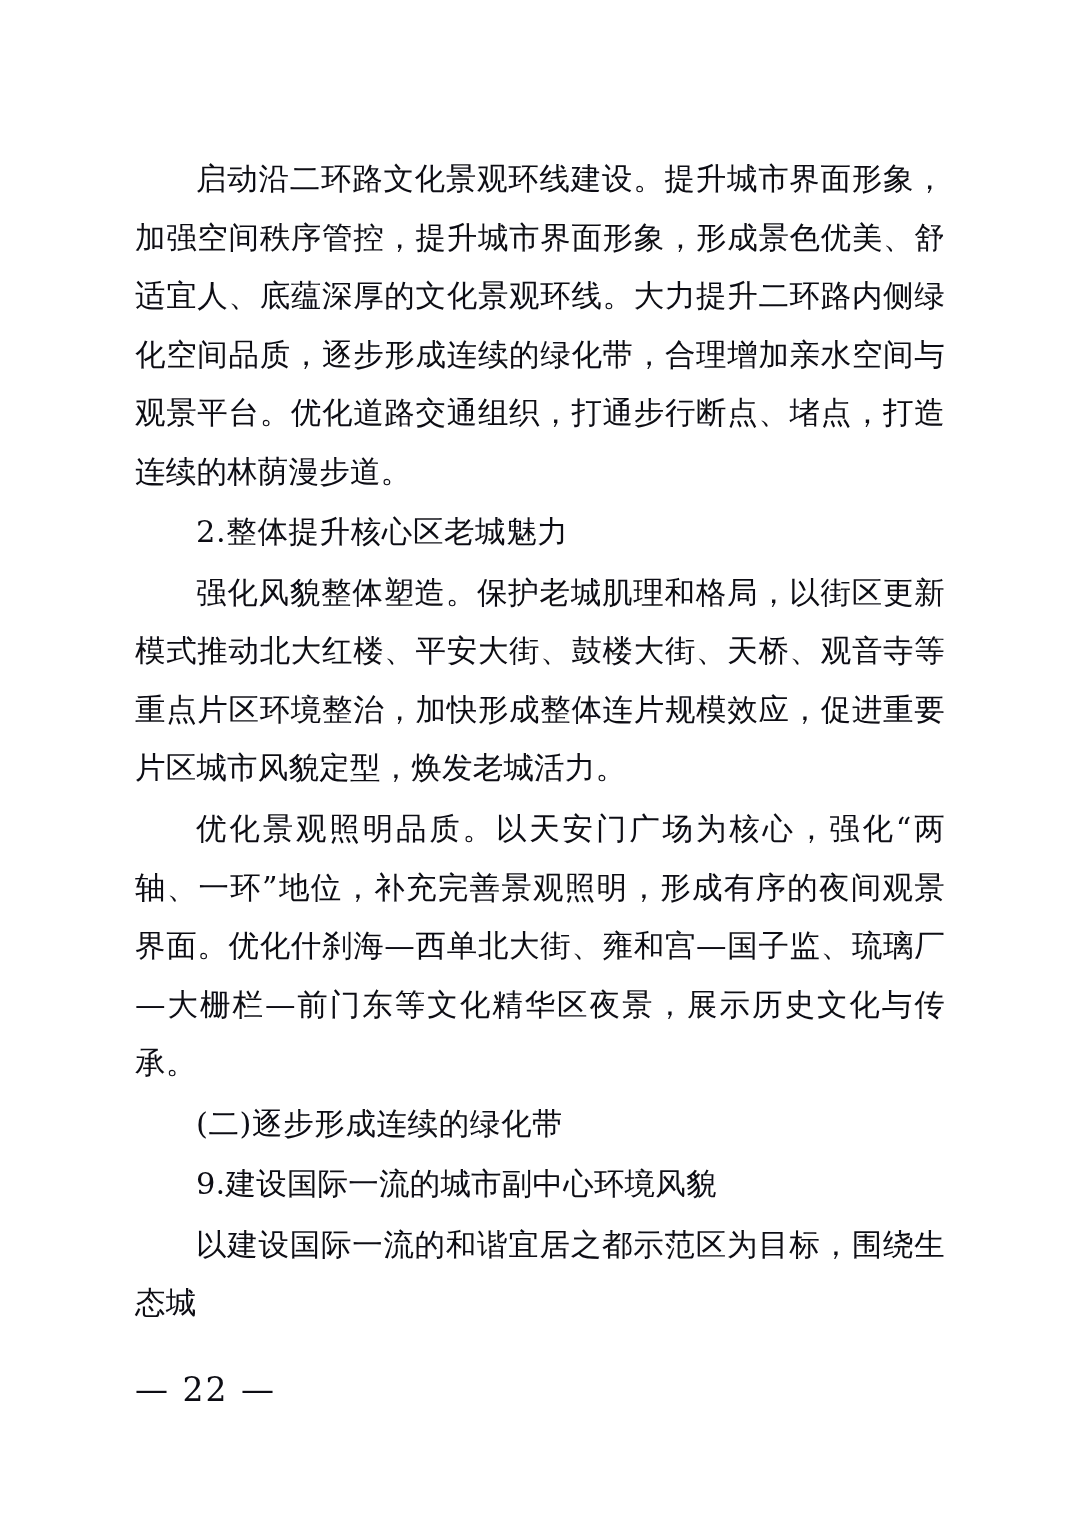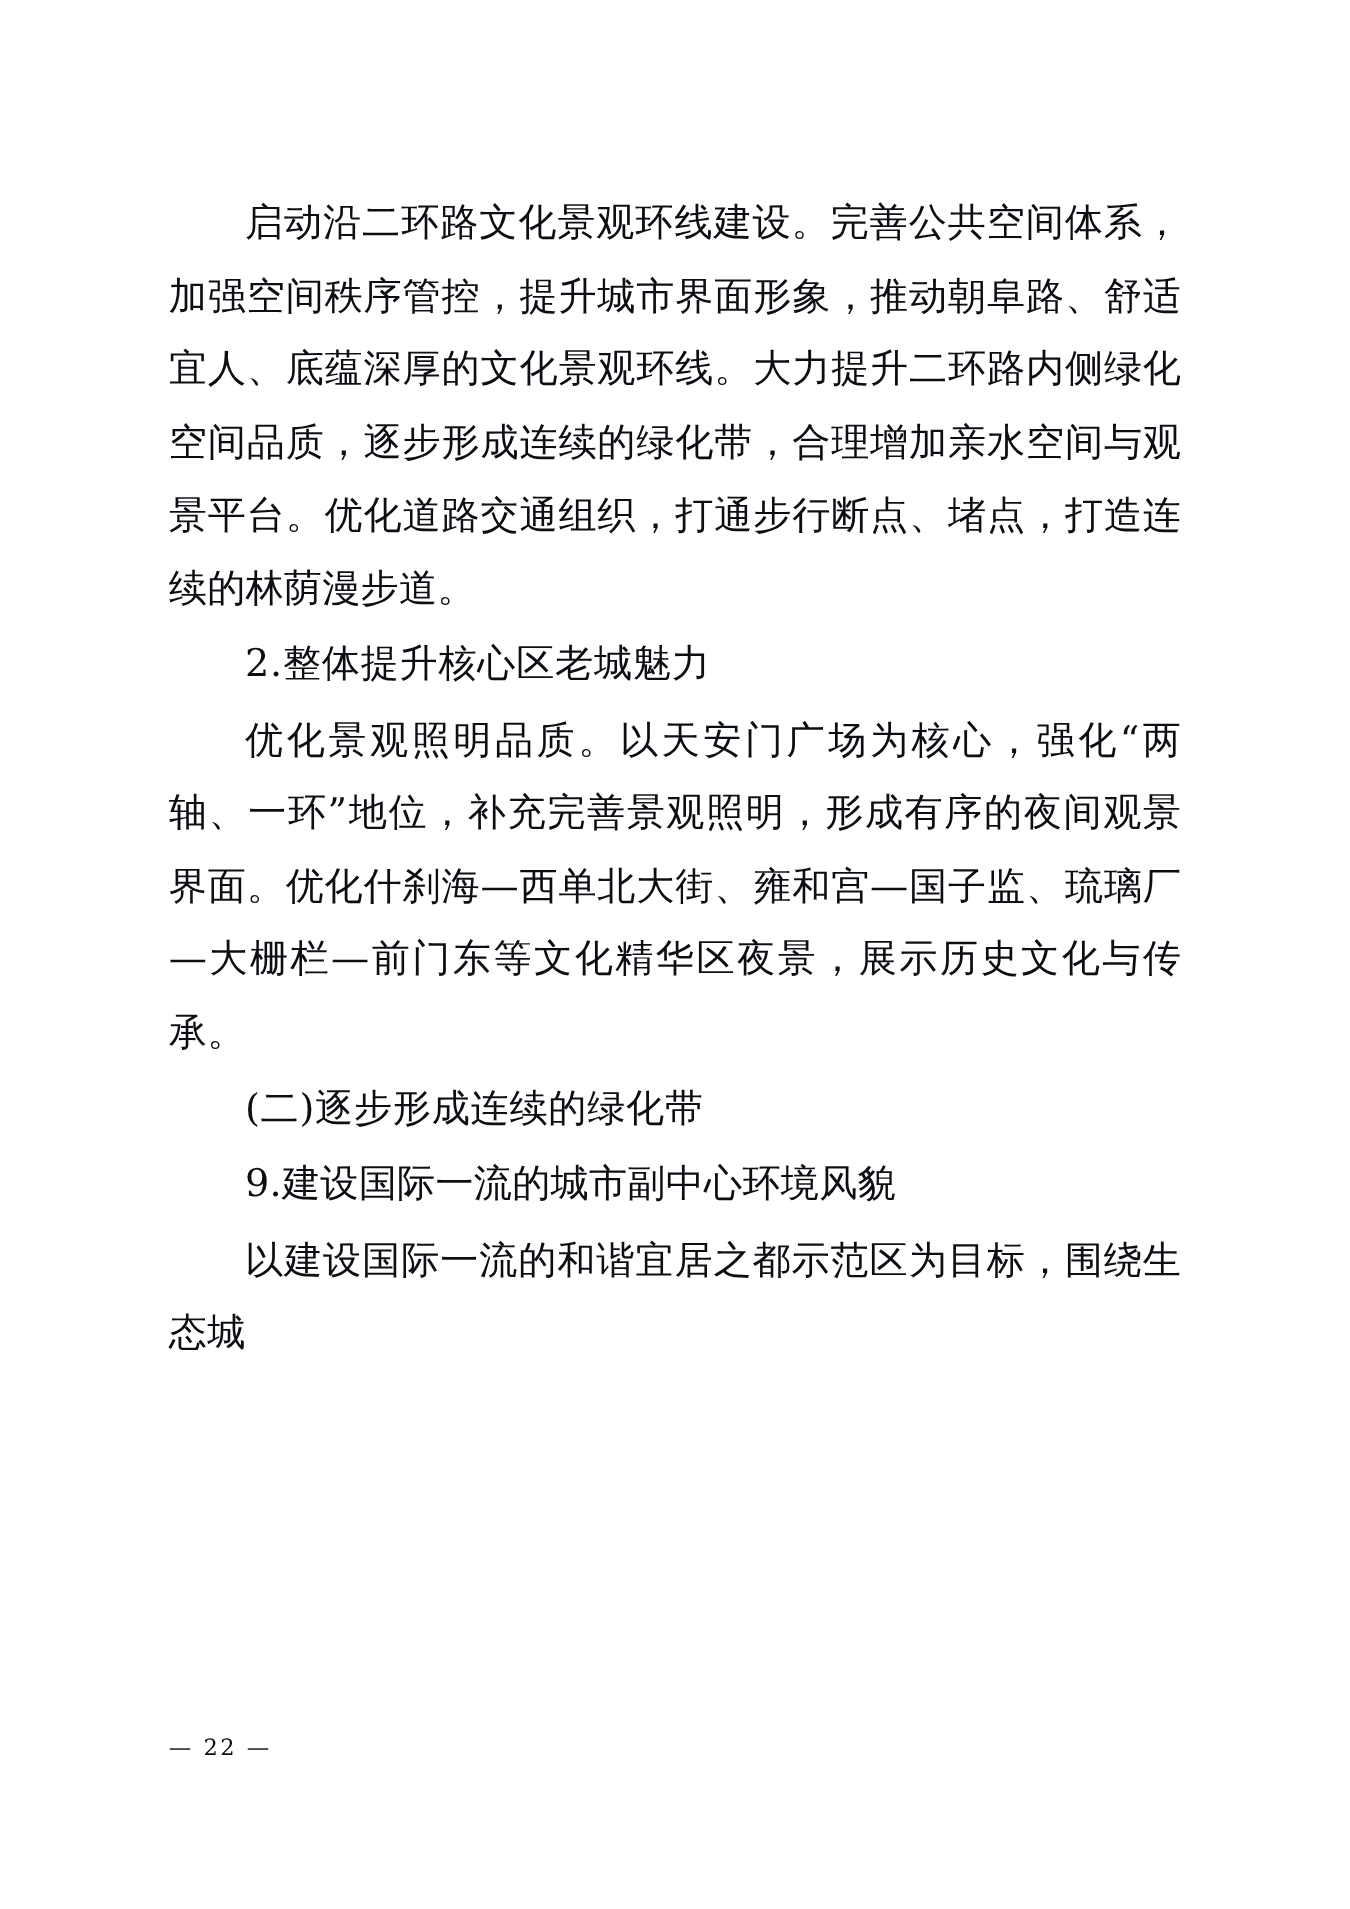--- a/index.html
+++ b/index.html
@@ -40,31 +40,32 @@
     letter-spacing: 0.6px;
   }
   p.subheading {
     margin: 0 0 2px 0;
     text-indent: 2em;
   }
   .page-number {
     position: absolute;
     left: 135px;
     bottom: 118px;
-    font-size: 18px;
+    font-size: 33px;
     letter-spacing: 2px;
     color: #0d0d14;
   }
 </style>
 </head>
 <body>
 
 <div class="page">
   <div class="doc-body">
-    <p class="para">启动沿二环路文化景观环线建设。完善公共空间体系，加强空间秩序管控，提升城市界面形象，推动朝阜路、舒适宜人、底蕴深厚的文化景观环线。大力提升二环路内侧绿化空间品质，逐步形成连续的绿化带，合理增加亲水空间与观景平台。优化道路交通组织，打通步行断点、堵点，打造连续的林荫漫步道。</p>
+    <p class="para">启动沿二环路文化景观环线建设。提升城市界面形象，加强空间秩序管控，提升城市界面形象，形成景色优美、舒适宜人、底蕴深厚的文化景观环线。大力提升二环路内侧绿化空间品质，逐步形成连续的绿化带，合理增加亲水空间与观景平台。优化道路交通组织，打通步行断点、堵点，打造连续的林荫漫步道。</p>
     <p class="heading">2.整体提升核心区老城魅力</p>
+    <p class="para">强化风貌整体塑造。保护老城肌理和格局，以街区更新模式推动北大红楼、平安大街、鼓楼大街、天桥、观音寺等重点片区环境整治，加快形成整体连片规模效应，促进重要片区城市风貌定型，焕发老城活力。</p>
     <p class="para">优化景观照明品质。以天安门广场为核心，强化“两轴、一环”地位，补充完善景观照明，形成有序的夜间观景界面。优化什刹海—西单北大街、雍和宫—国子监、琉璃厂—大栅栏—前门东等文化精华区夜景，展示历史文化与传承。</p>
     <p class="heading">(二)逐步形成连续的绿化带</p>
     <p class="subheading">9.建设国际一流的城市副中心环境风貌</p>
     <p class="para">以建设国际一流的和谐宜居之都示范区为目标，围绕生态城</p>
   </div>
   <div class="page-number">— 22 —</div>
 </div>
 
 </body></html>

